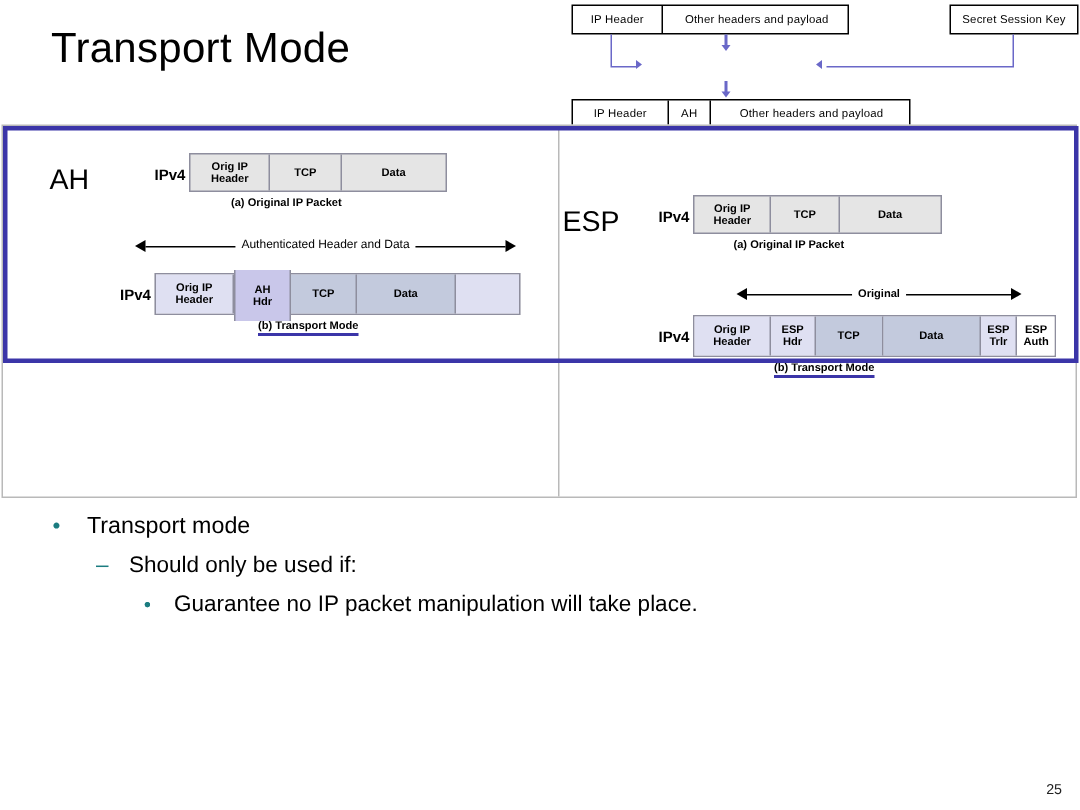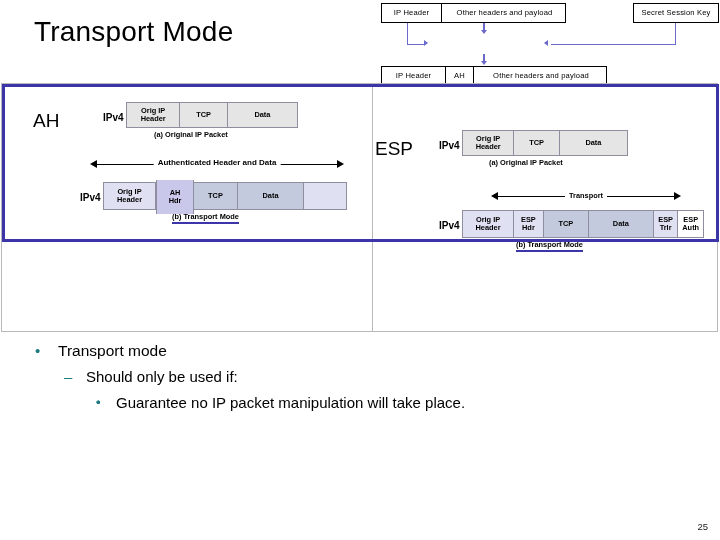--- a/index.html
+++ b/index.html
@@ -163,21 +163,21 @@
       <div class="bigLabel" style="left:31px;top:26px;">AH</div>
 
       <div class="ipv4" style="left:101px;top:28px;">IPv4</div>
       <div class="pkt" style="left:124px;top:18px;width:172px;">
         <div class="cell" style="width:54px;">Orig IP<br>Header</div>
         <div class="cell" style="width:48px;">TCP</div>
         <div class="cell last" style="width:70px;">Data</div>
       </div>
       <div class="caption" style="left:152px;top:46px;">(a) Original IP Packet</div>
 
-      <div class="dbl" style="left:88px;top:75px;width:254px;font-weight:bold;">
+      <div class="dbl" style="left:88px;top:75px;width:254px;">
         <div class="hl"></div>
         <div class="ln" style="left:7px;right:7px;"></div>
         <div class="hr"></div>
         <div class="txt">Authenticated Header and Data</div>
       </div>
 
       <div class="ipv4" style="left:78px;top:108px;">IPv4</div>
       <div class="pkt" style="left:101px;top:98px;width:244px;height:28px;">
         <div class="cell pale" style="width:52px;">Orig IP<br>Header</div>
         <div class="cell lav" style="width:38px;height:34px;margin-top:-3px;">AH<br>Hdr</div>
@@ -198,21 +198,21 @@
         <div class="cell" style="width:46px;">TCP</div>
         <div class="cell last" style="width:68px;">Data</div>
       </div>
       <div class="caption" style="left:128px;top:46px;">(a) Original IP Packet</div>
 
 
       <div class="dbl thin" style="left:130px;top:79px;width:190px;">
         <div class="hl"></div>
         <div class="ln" style="left:7px;right:7px;"></div>
         <div class="hr"></div>
-        <div class="txt">Transport</div>
+        <div class="txt">Original</div>
       </div>
 
       <div class="ipv4" style="left:78px;top:108px;">IPv4</div>
       <div class="pkt" style="left:101px;top:98px;width:242px;height:28px;">
         <div class="cell pale" style="width:52px;">Orig IP<br>Header</div>
         <div class="cell pale" style="width:30px;">ESP<br>Hdr</div>
         <div class="cell mid" style="width:46px;">TCP</div>
         <div class="cell mid" style="width:66px;">Data</div>
         <div class="cell pale" style="width:25px;">ESP<br>Trlr</div>
         <div class="cell last white" style="width:25px;">ESP<br>Auth</div>

